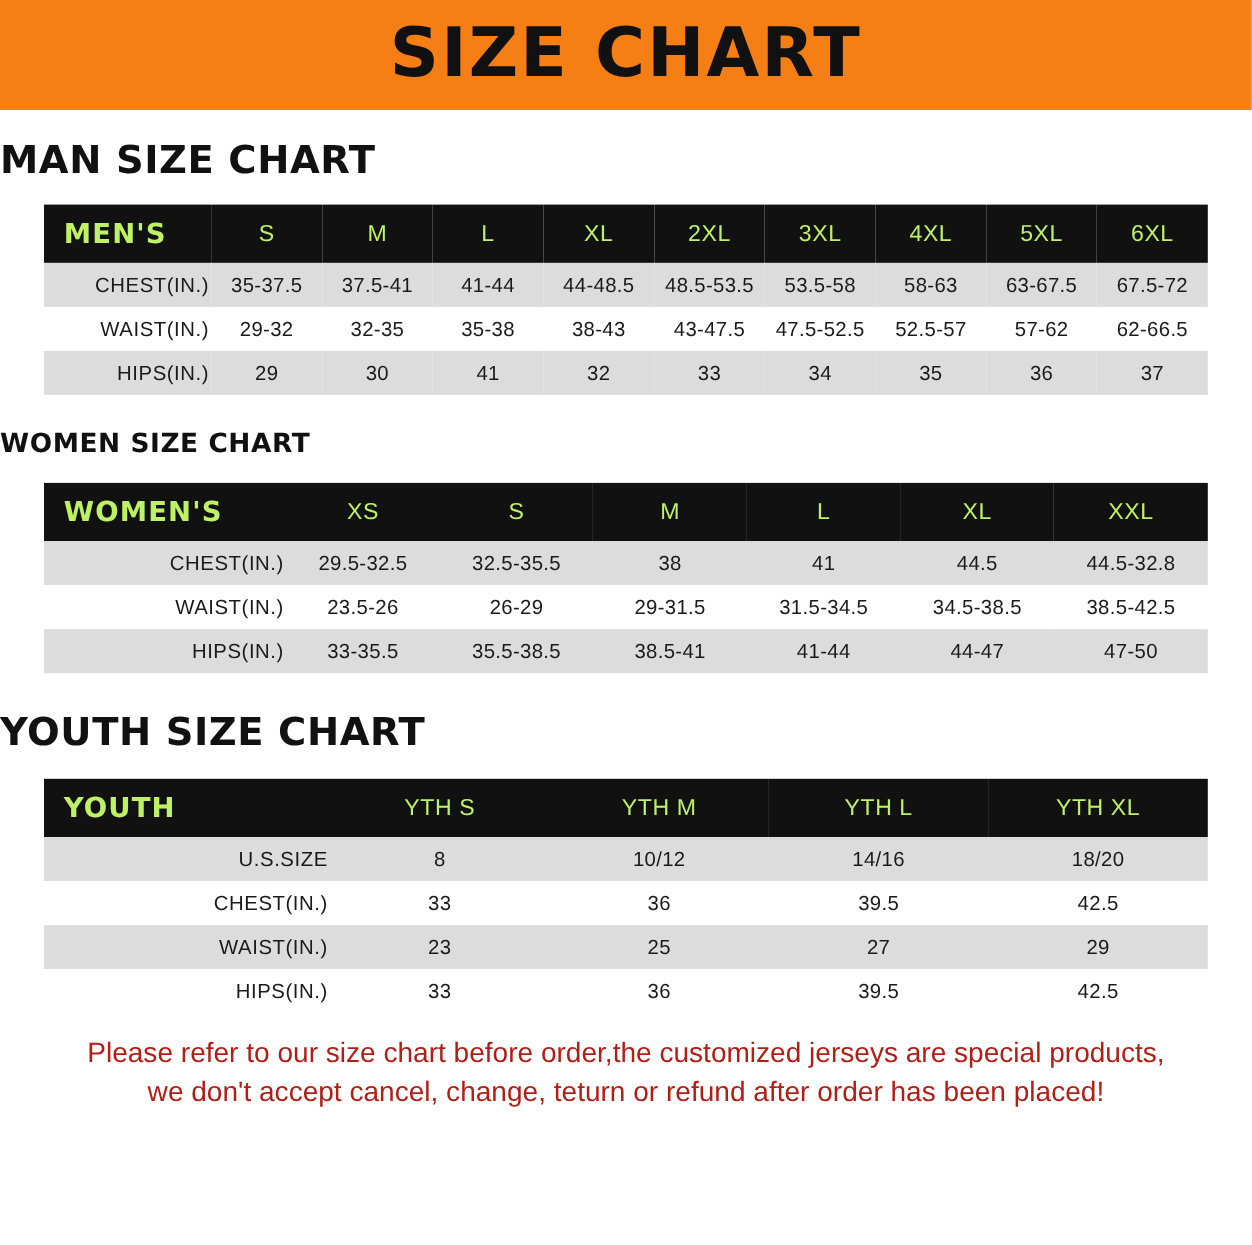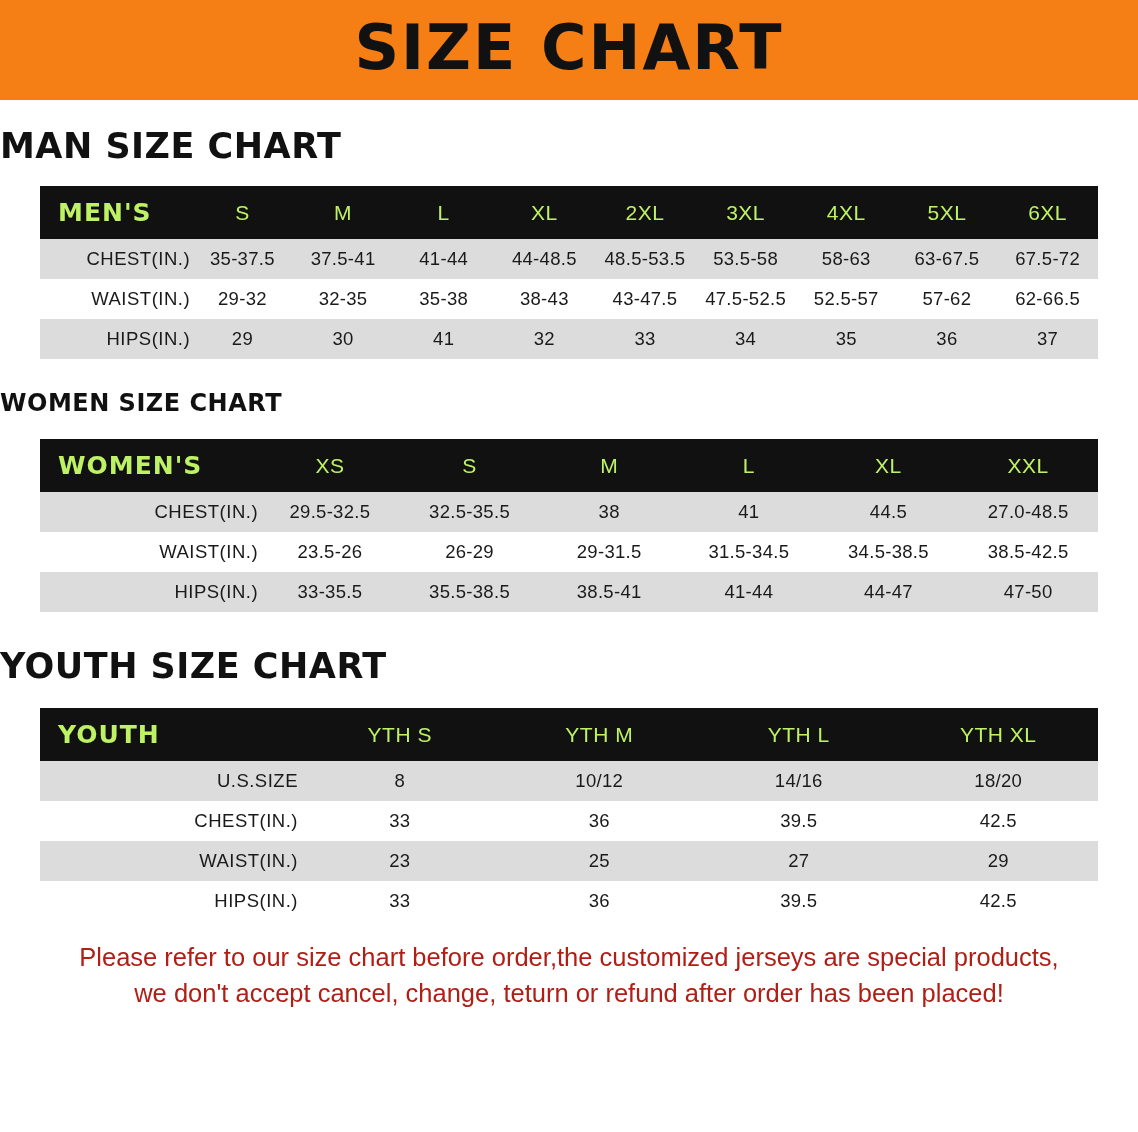--- a/index.html
+++ b/index.html
@@ -238,21 +238,21 @@
         </tr>
       </thead>
       <tbody>
         <tr class="row-shade">
           <td class="rowlabel">CHEST(IN.)</td>
           <td>29.5-32.5</td>
           <td>32.5-35.5</td>
           <td>38</td>
           <td>41</td>
           <td>44.5</td>
-          <td>27.0-48.5</td>
+          <td>44.5-32.8</td>
         </tr>
         <tr class="row-plain">
           <td class="rowlabel">WAIST(IN.)</td>
           <td>23.5-26</td>
           <td>26-29</td>
           <td>29-31.5</td>
           <td>31.5-34.5</td>
           <td>34.5-38.5</td>
           <td>38.5-42.5</td>
         </tr>

